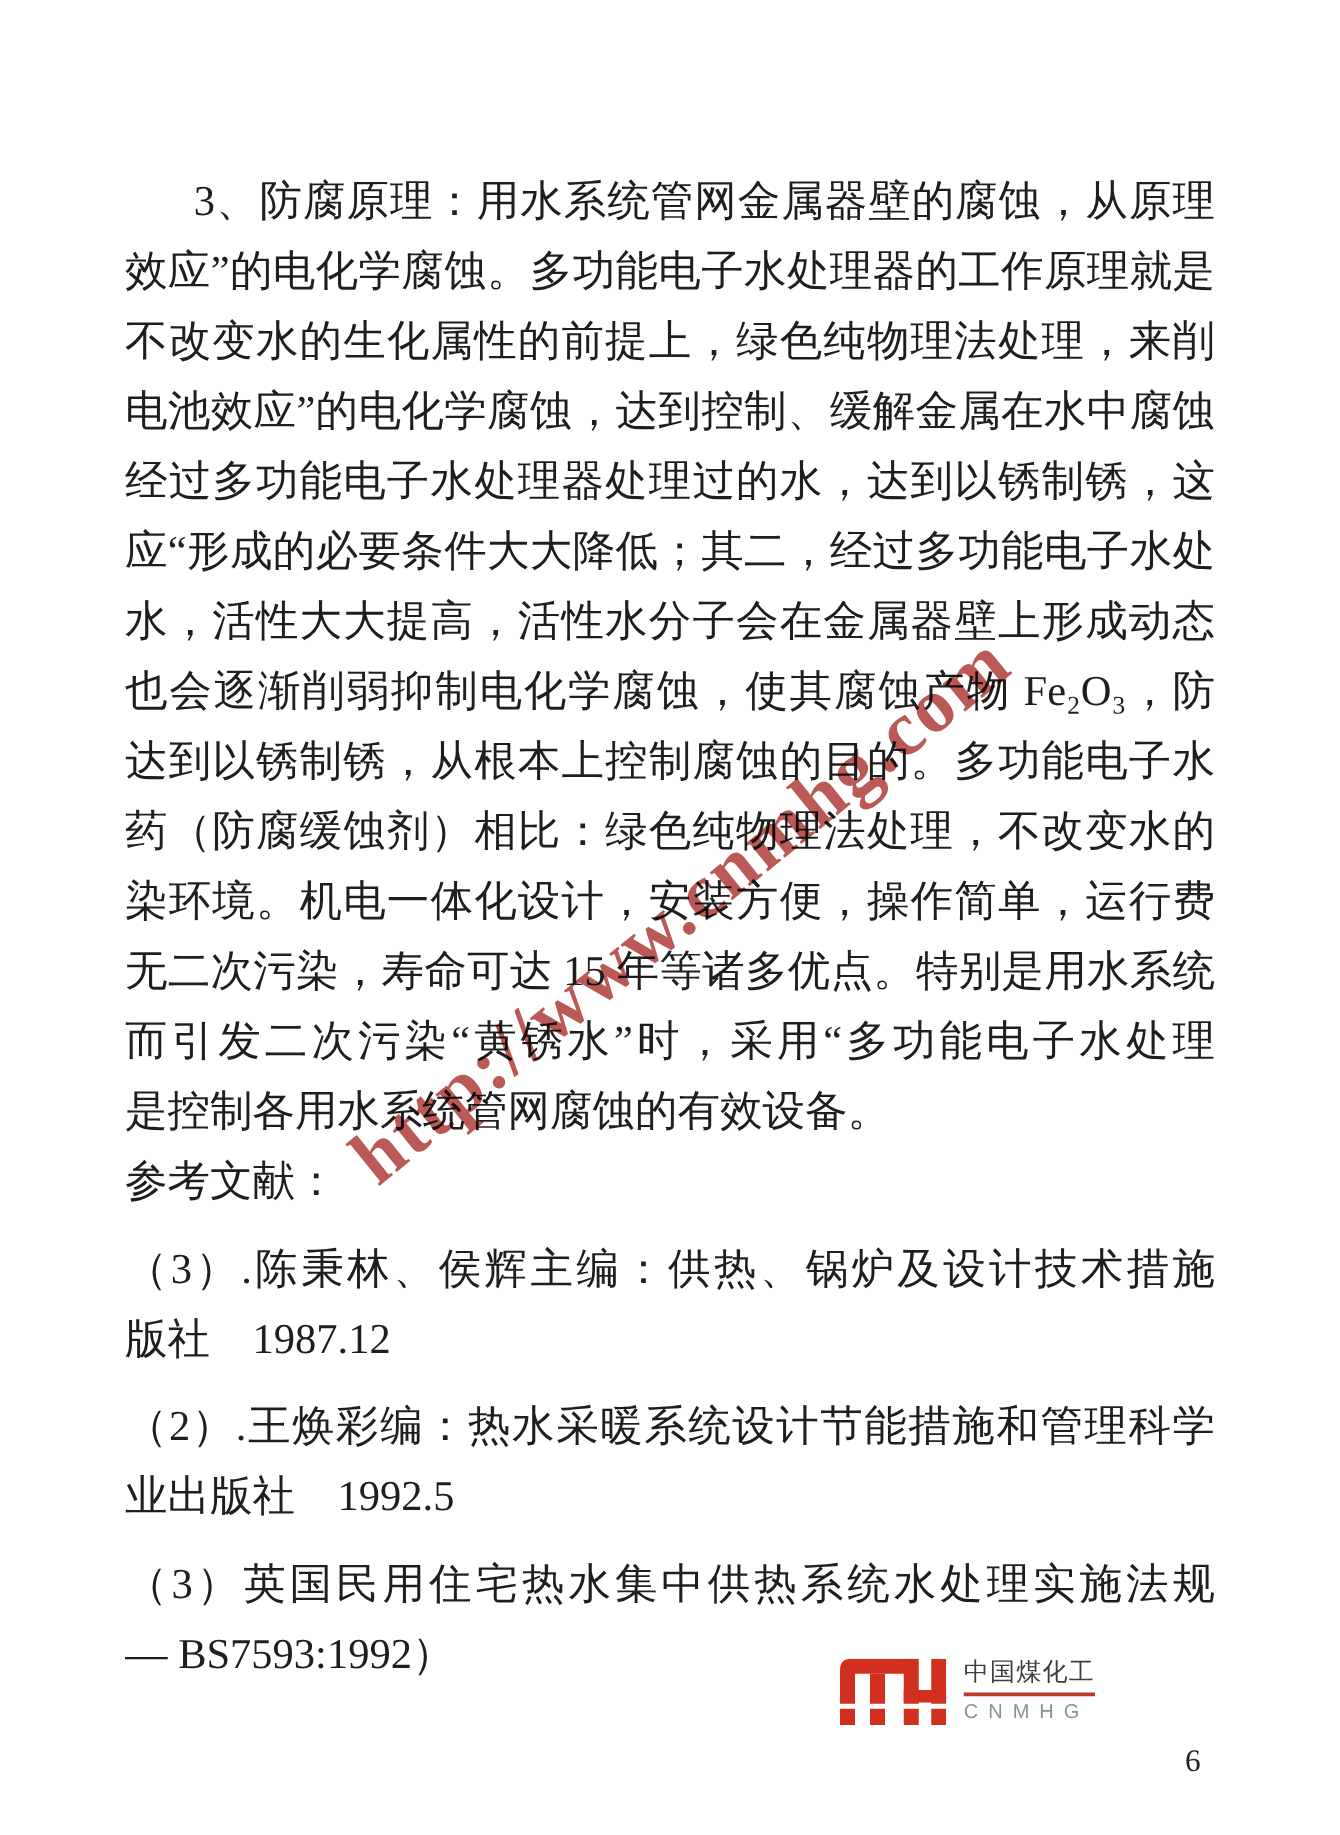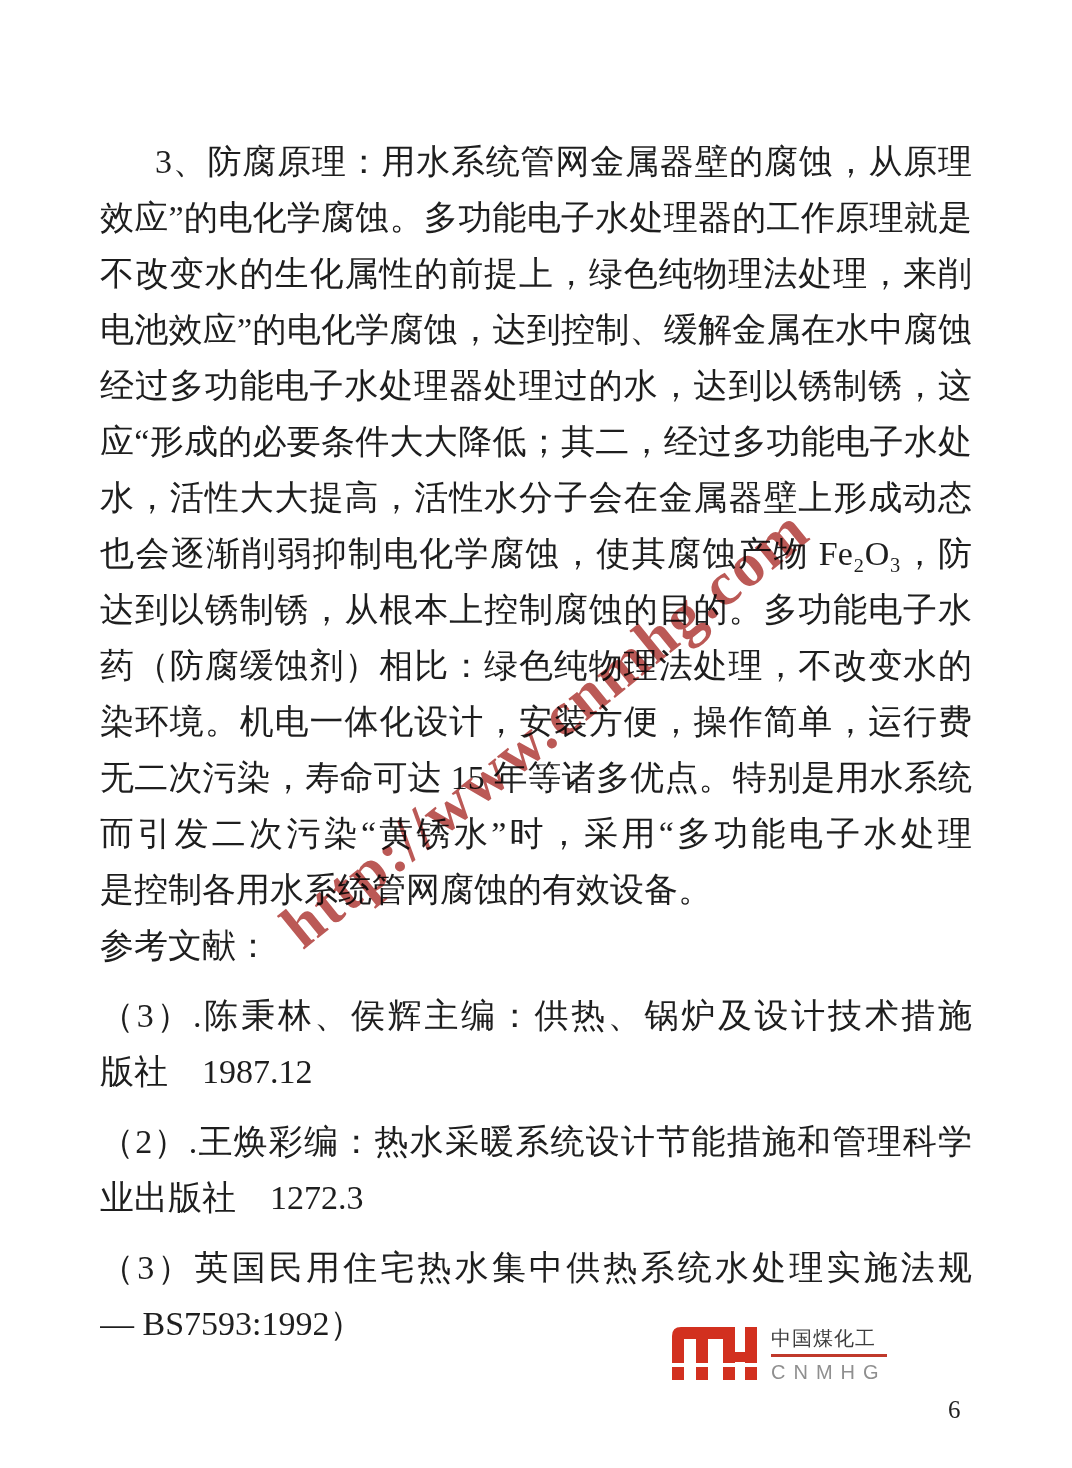--- a/index.html
+++ b/index.html
@@ -73,21 +73,21 @@
     font-size: 20px;
     letter-spacing: 1px;
     color: #3d3d3d;
     line-height: 1.1;
     padding-bottom: 5px;
     border-bottom: 3px solid var(--underline-red, #c0392b);
     white-space: nowrap;
   }
   .logo-en {
     font-family: "Liberation Sans", "DejaVu Sans", sans-serif;
-    font-size: 20px;
+    font-size: 16px;
     letter-spacing: 8px;
     color: var(--cnmhg-gray, #8f8f8f);
     margin-top: 4px;
     white-space: nowrap;
   }
   .page-number {
     position: absolute;
     left: 948px;
     top: 1396px;
     font-size: 25px;
@@ -116,21 +116,21 @@
     <div class="tline left">是控制各用水系统管网腐蚀的有效设备。</div>
 
     <div class="tline left">参考文献：</div>
 
     <div class="ref">
       <div class="tline">（3）.陈秉林、侯辉主编：供热、锅炉及设计技术措施　中国建筑工业出</div>
       <div class="tline left">版社　1987.12</div>
     </div>
     <div class="ref">
       <div class="tline">（2）.王焕彩编：热水采暖系统设计节能措施和管理科学化　中国建筑工</div>
-      <div class="tline left">业出版社　1272.3</div>
+      <div class="tline left">业出版社　1992.5</div>
     </div>
     <div class="ref">
       <div class="tline">（3）英国民用住宅热水集中供热系统水处理实施法规（British Standard</div>
       <div class="tline left">— BS7593:1992）</div>
     </div>
   </div>
 
   <div class="watermark">http://www.cnmhg.com</div>
 
   <div class="logo">

